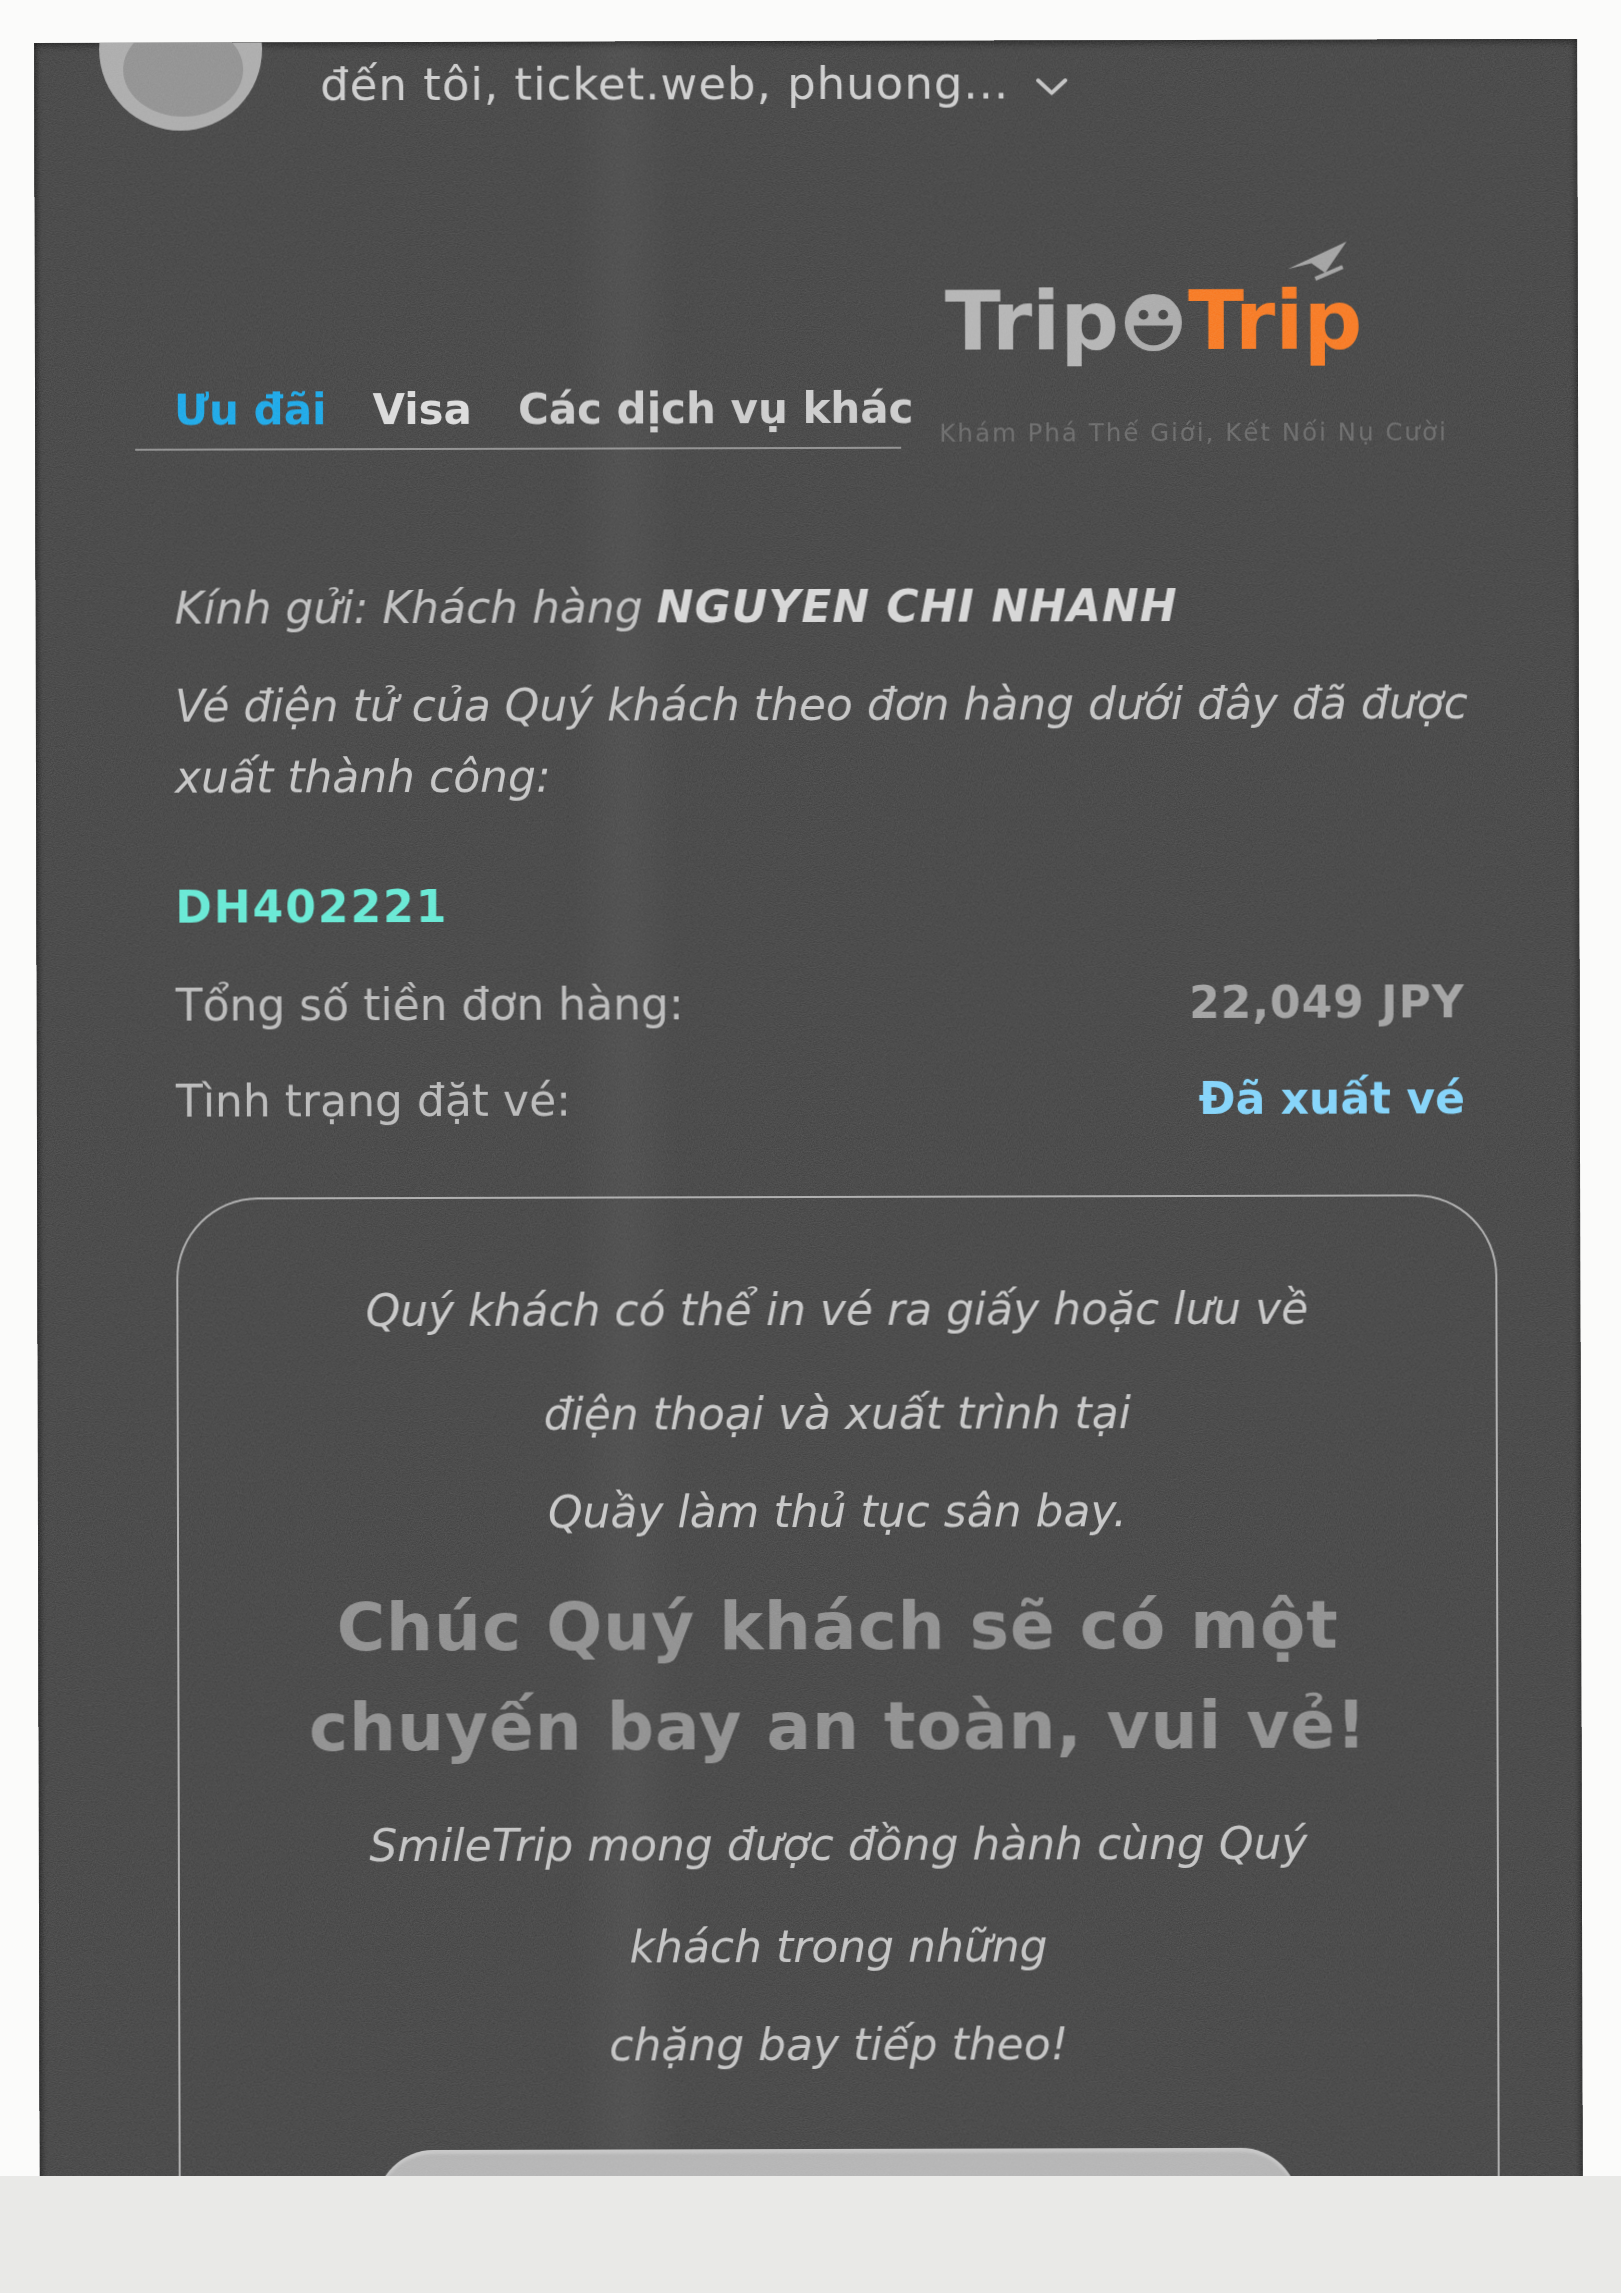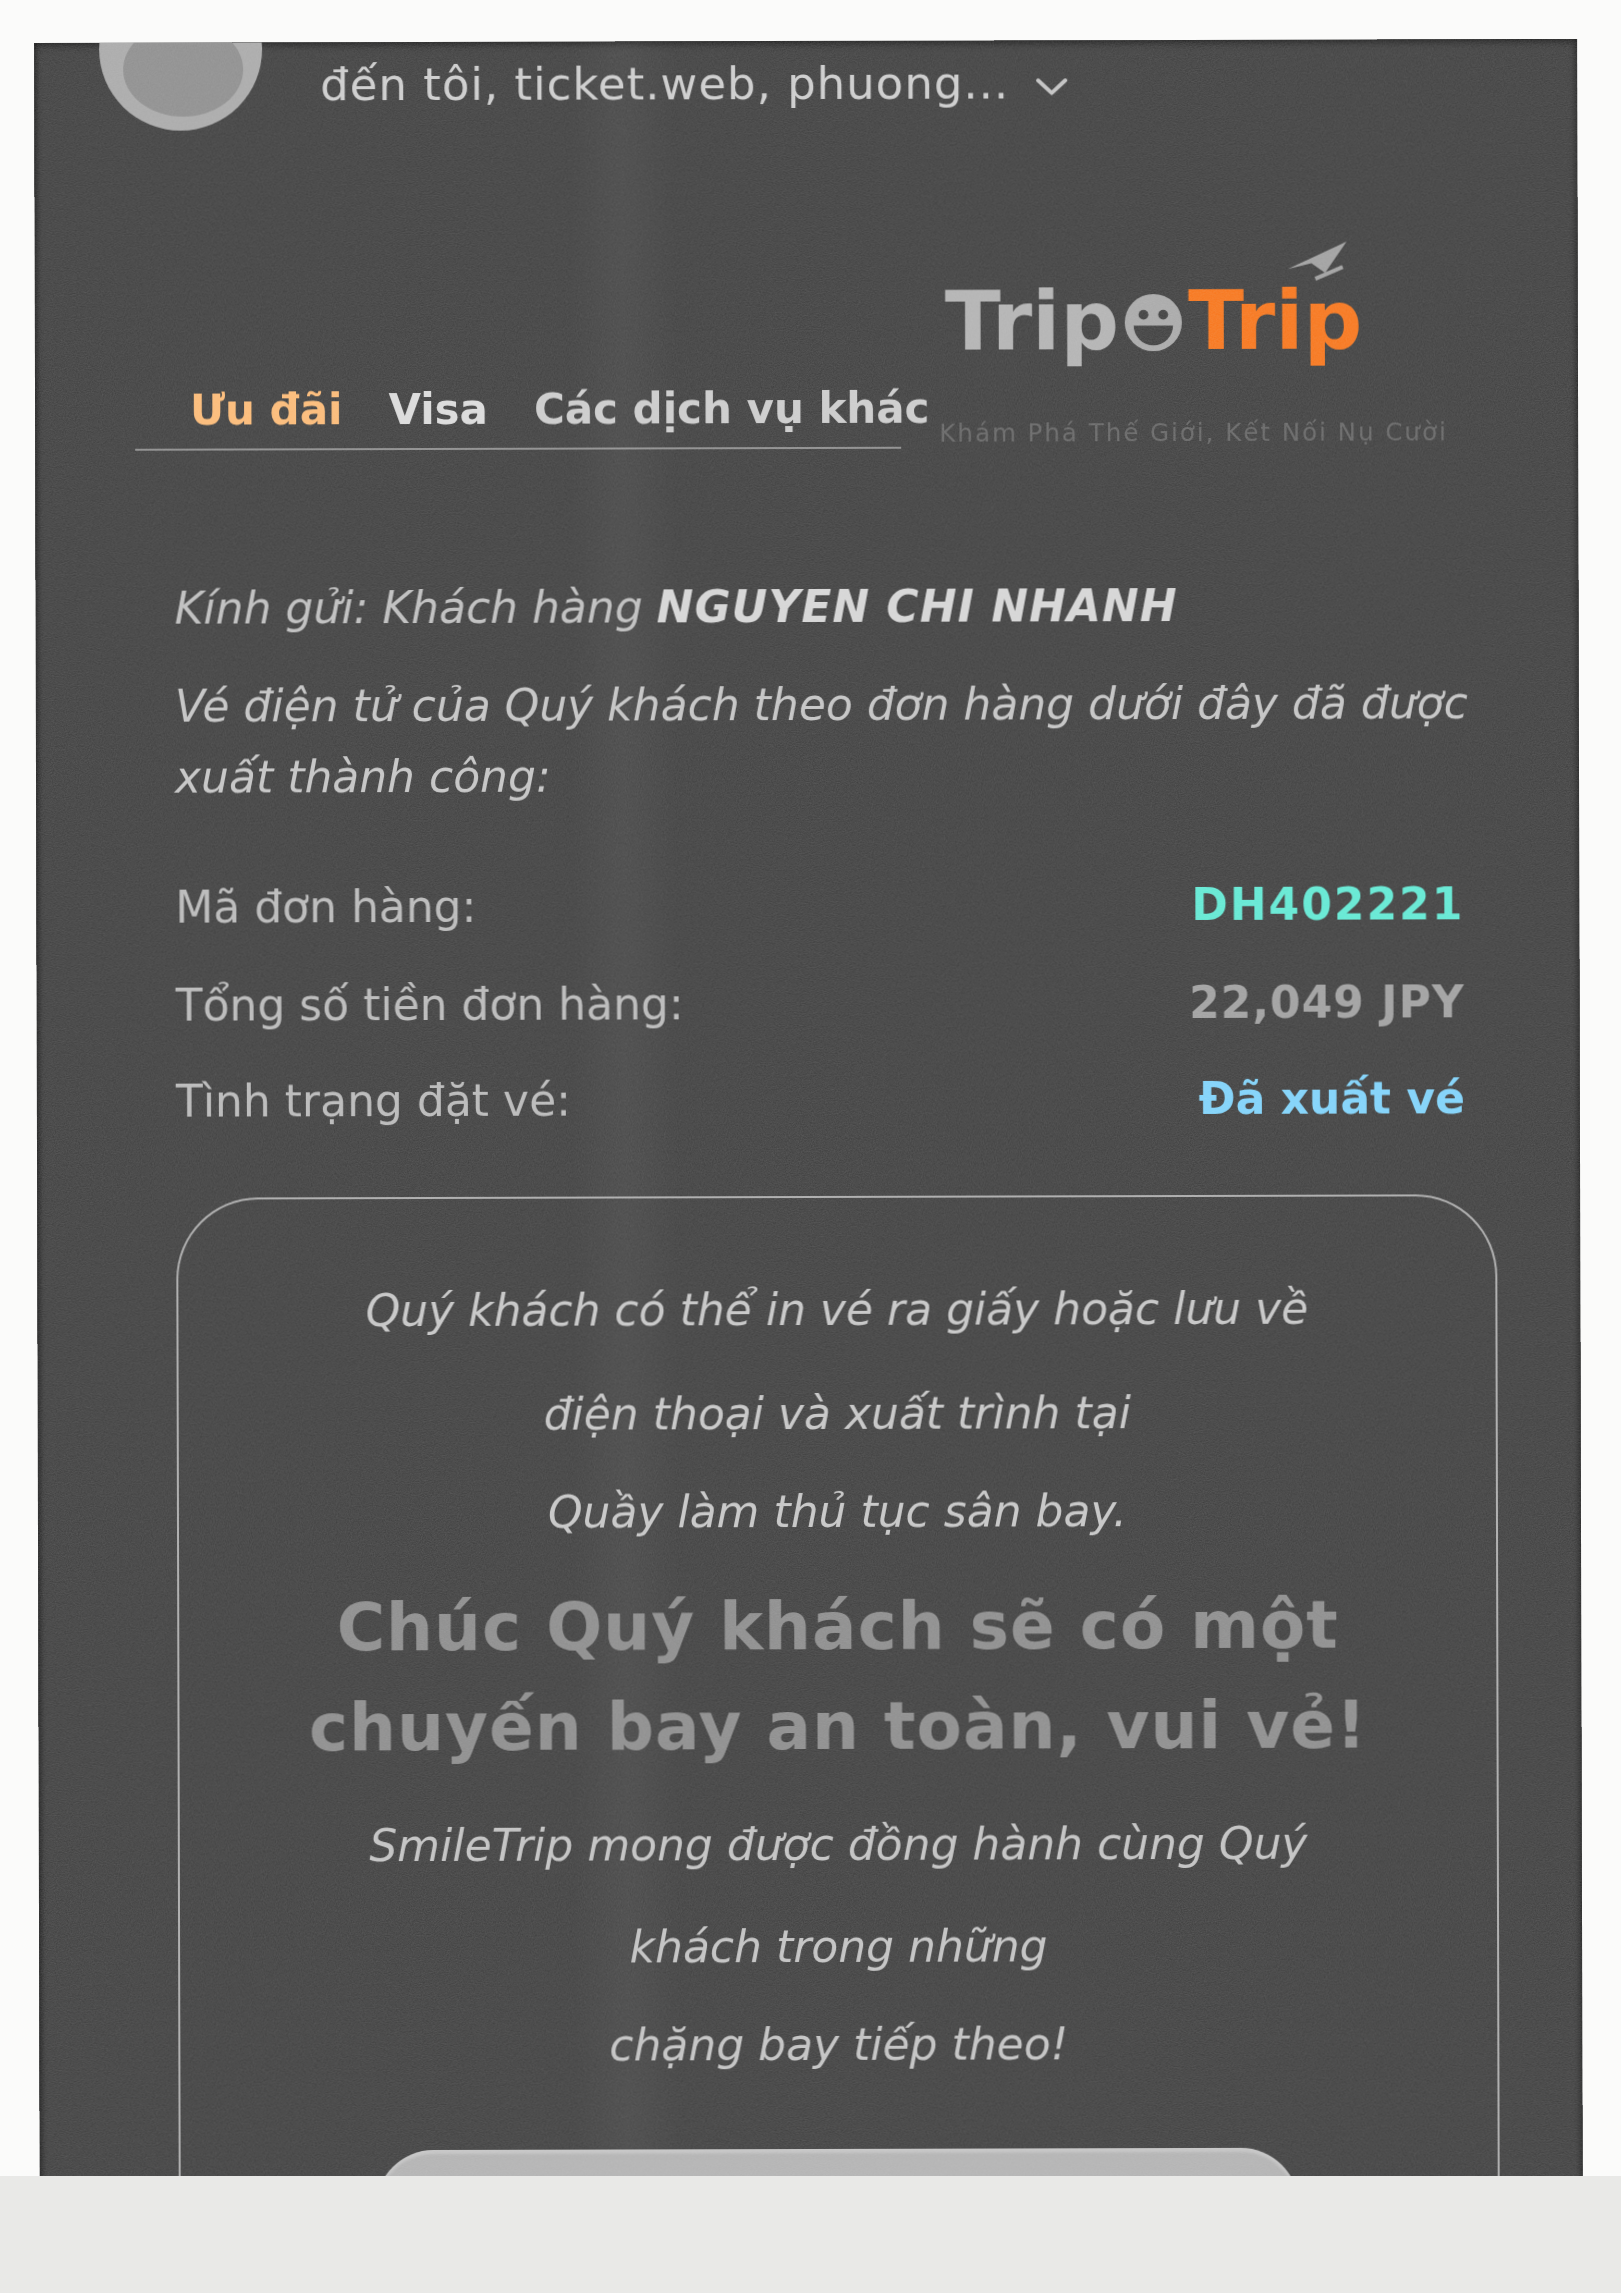--- a/index.html
+++ b/index.html
@@ -22,21 +22,21 @@
   
   .avatar{position:absolute;left:65px;top:-75px;width:163px;height:163px;border-radius:50%;
     background:#a9a9a9;overflow:hidden;}
   .avatar-inner{position:absolute;left:23.5px;top:55px;width:120px;height:94px;border-radius:50%;background:#8d8d8d;}
   
   .recips{position:absolute;left:286px;top:15.7px;display:flex;align-items:center;gap:25.5px;
     color:#cdcdcd;font-size:45px;letter-spacing:1px;}
   .chev{margin-top:9.8px;}
   
   .nav{position:absolute;left:139px;top:343px;display:flex;gap:46px;font-size:42px;font-weight:bold;}
-  .nav .n0{color:#fdba74;margin-left:16px;}
+  .nav .n0{color:#0ea5e9;}
   .nav .n1{color:#dcdcdc;}
   .nav .n2{color:#cccccc;}
   .nav-line{position:absolute;left:100px;top:406px;width:766px;height:2px;background:rgba(205,205,205,.55);}
   
   .logo{position:absolute;left:910px;top:233px;white-space:nowrap;font-weight:bold;font-size:82px;letter-spacing:0;}
   .logo .smile{color:#b2b2b2;}
   .logo .trip{color:#f97316;}
   .logo .face{display:inline-block;vertical-align:-5.9px;margin:0 2px;}
   .plane{position:absolute;left:341px;top:-33px;}
   .tagline{position:absolute;left:894px;top:378px;width:529px;text-align:center;
@@ -121,21 +121,20 @@
         </svg>
       </div>
       <div class="tagline">Khám Phá Thế Giới, Kết Nối Nụ Cười</div>
 
       <div class="greet"><span>Kính gửi: Khách hàng </span><b>NGUYEN CHI NHANH</b></div>
 
       <div class="intro1">Vé điện tử của Quý khách theo đơn hàng dưới đây đã được</div>
       <div class="intro2">xuất thành công:</div>
 
       <div class="row r0">
-        <span class="lab">Mã đơn hàng:</span>
         <span class="val">DH402221</span>
       </div>
       <div class="row r1">
         <span class="lab">Tổng số tiền đơn hàng:</span>
         <span class="val">22,049 JPY</span>
       </div>
       <div class="row r2">
         <span class="lab">Tình trạng đặt vé:</span>
         <span class="val">Đã xuất vé</span>
       </div>

